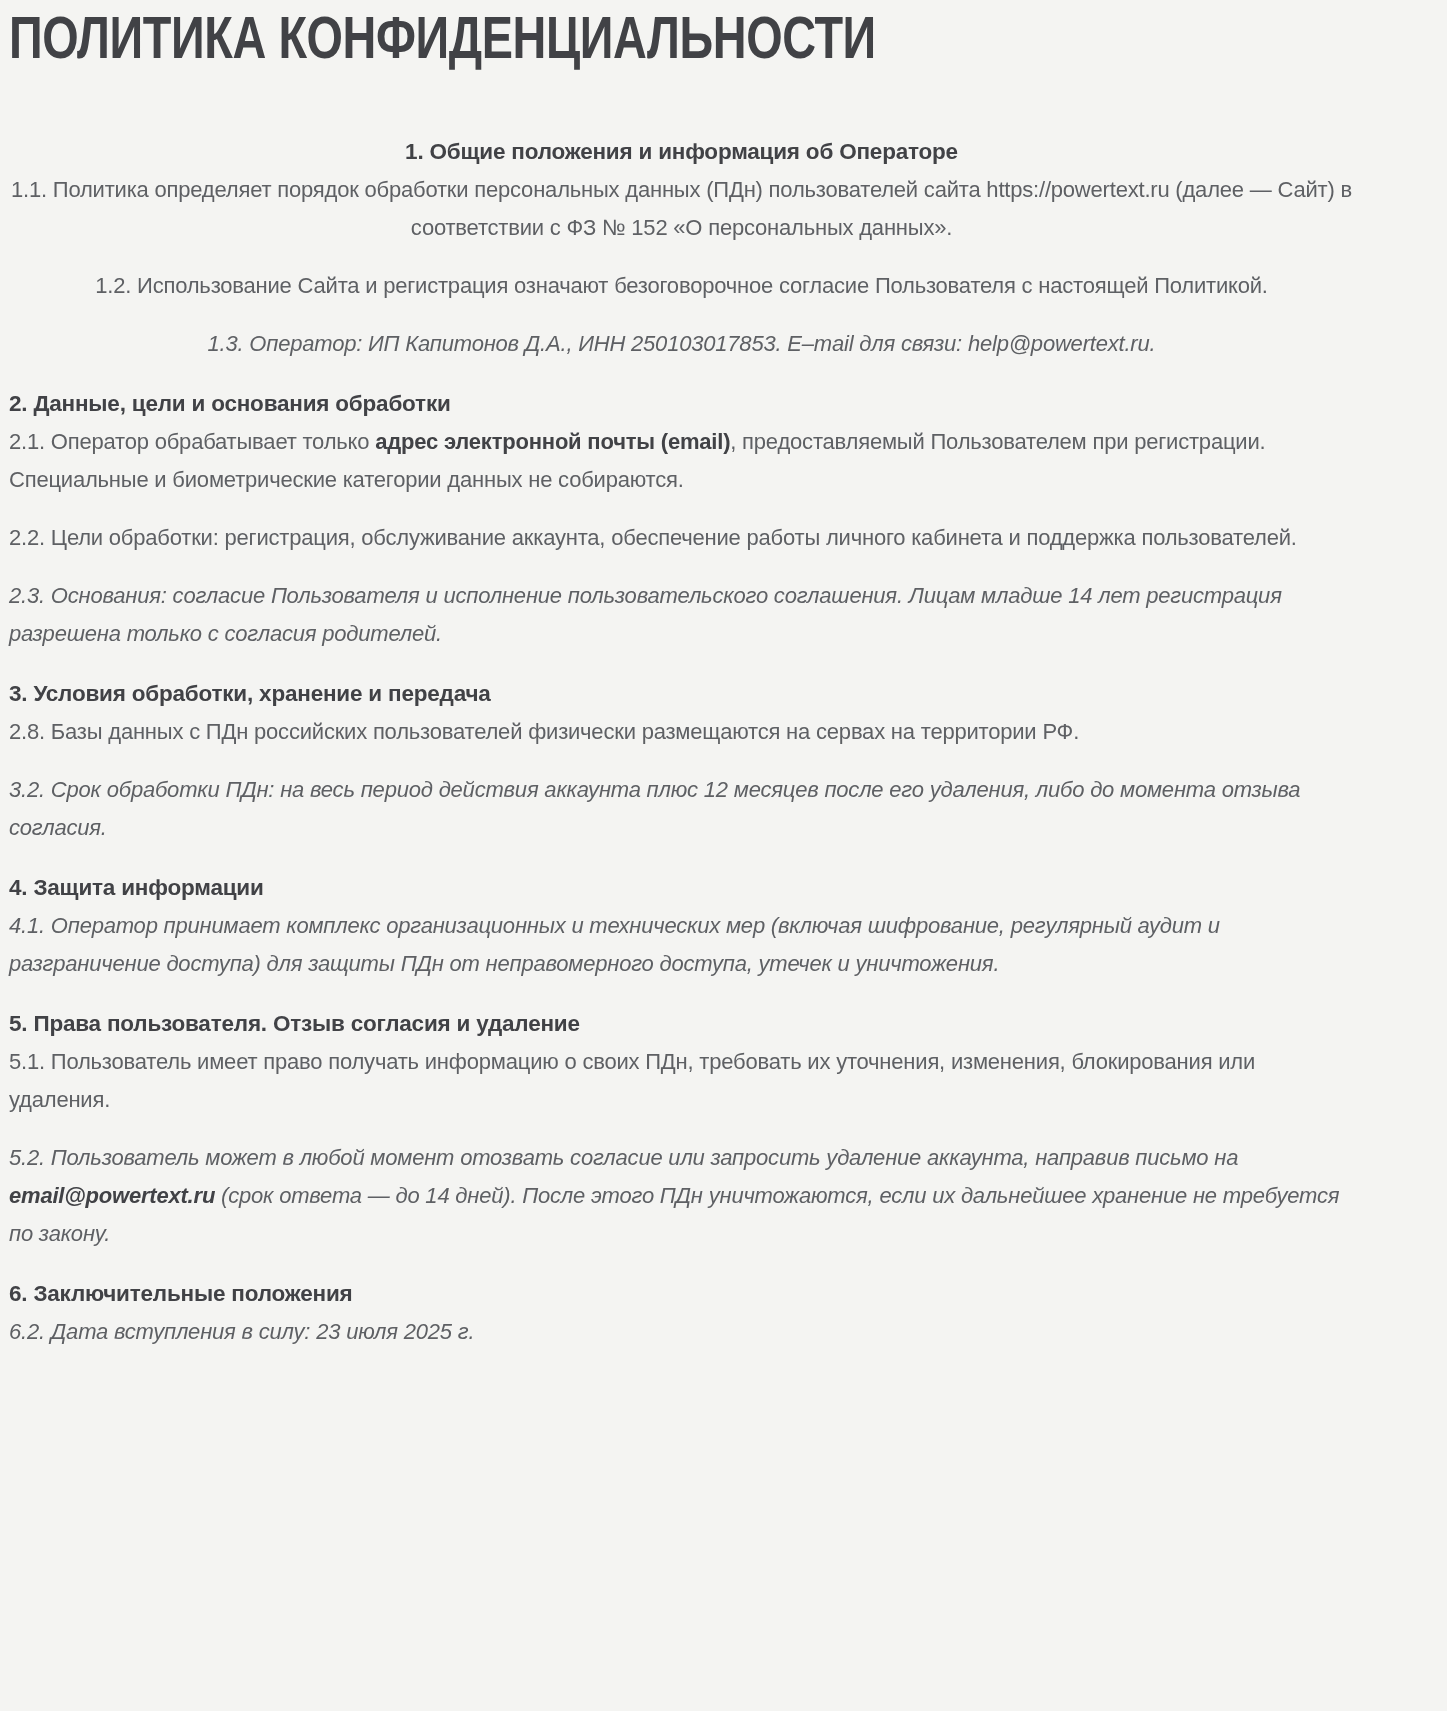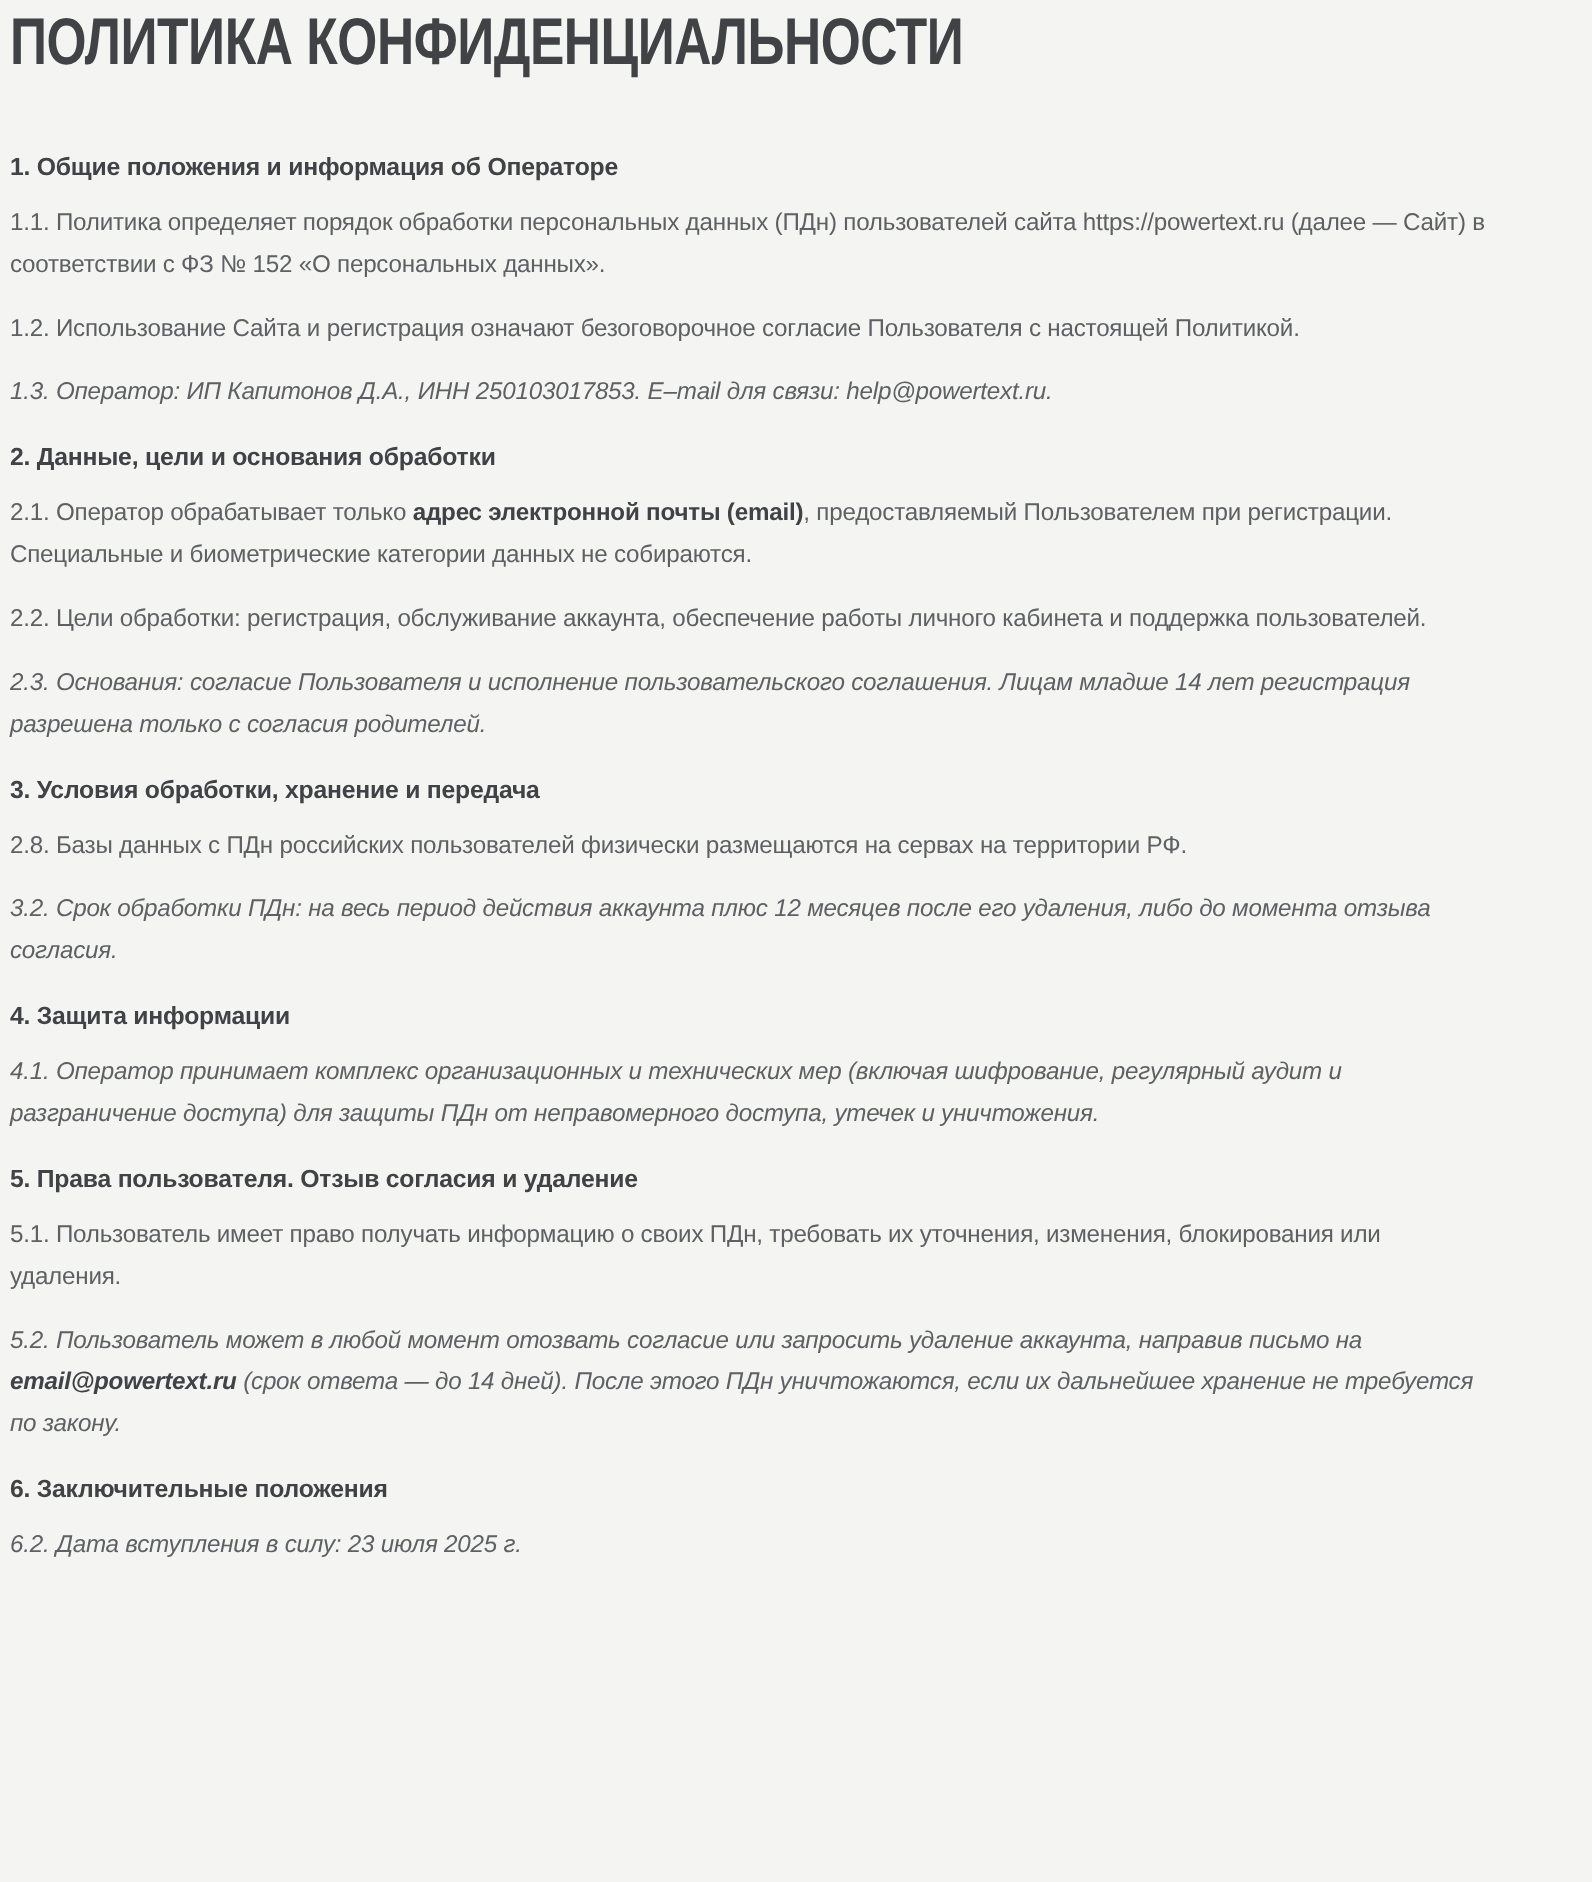--- a/index.html
+++ b/index.html
@@ -27,30 +27,30 @@
     font-size: 60px;
     line-height: 1.05;
     font-weight: 700;
     color: var(--heading-color);
     white-space: nowrap;
     transform: scaleX(0.78);
     transform-origin: 0 0;
     letter-spacing: -0.5px;
   }
   section.policy-section { margin-top: 22px; }
-  section.policy-section:first-of-type { margin-top: 0; }
+  section.policy-section:first-of-type { margin-top: 0; text-align: center; }
   h2 {
     margin: 0;
     font-size: 22.5px;
     line-height: 38px;
     font-weight: 700;
     color: var(--heading-color);
   }
   p {
-    margin: 12px 0 20px 0;
+    margin: 0 0 20px 0;
     font-size: 22px;
     line-height: 38px;
     font-weight: 400;
   }
   p:last-child { margin-bottom: 0; font-style: italic; }
   strong {
     font-weight: 700;
     color: var(--heading-color);
   }
 </style>

